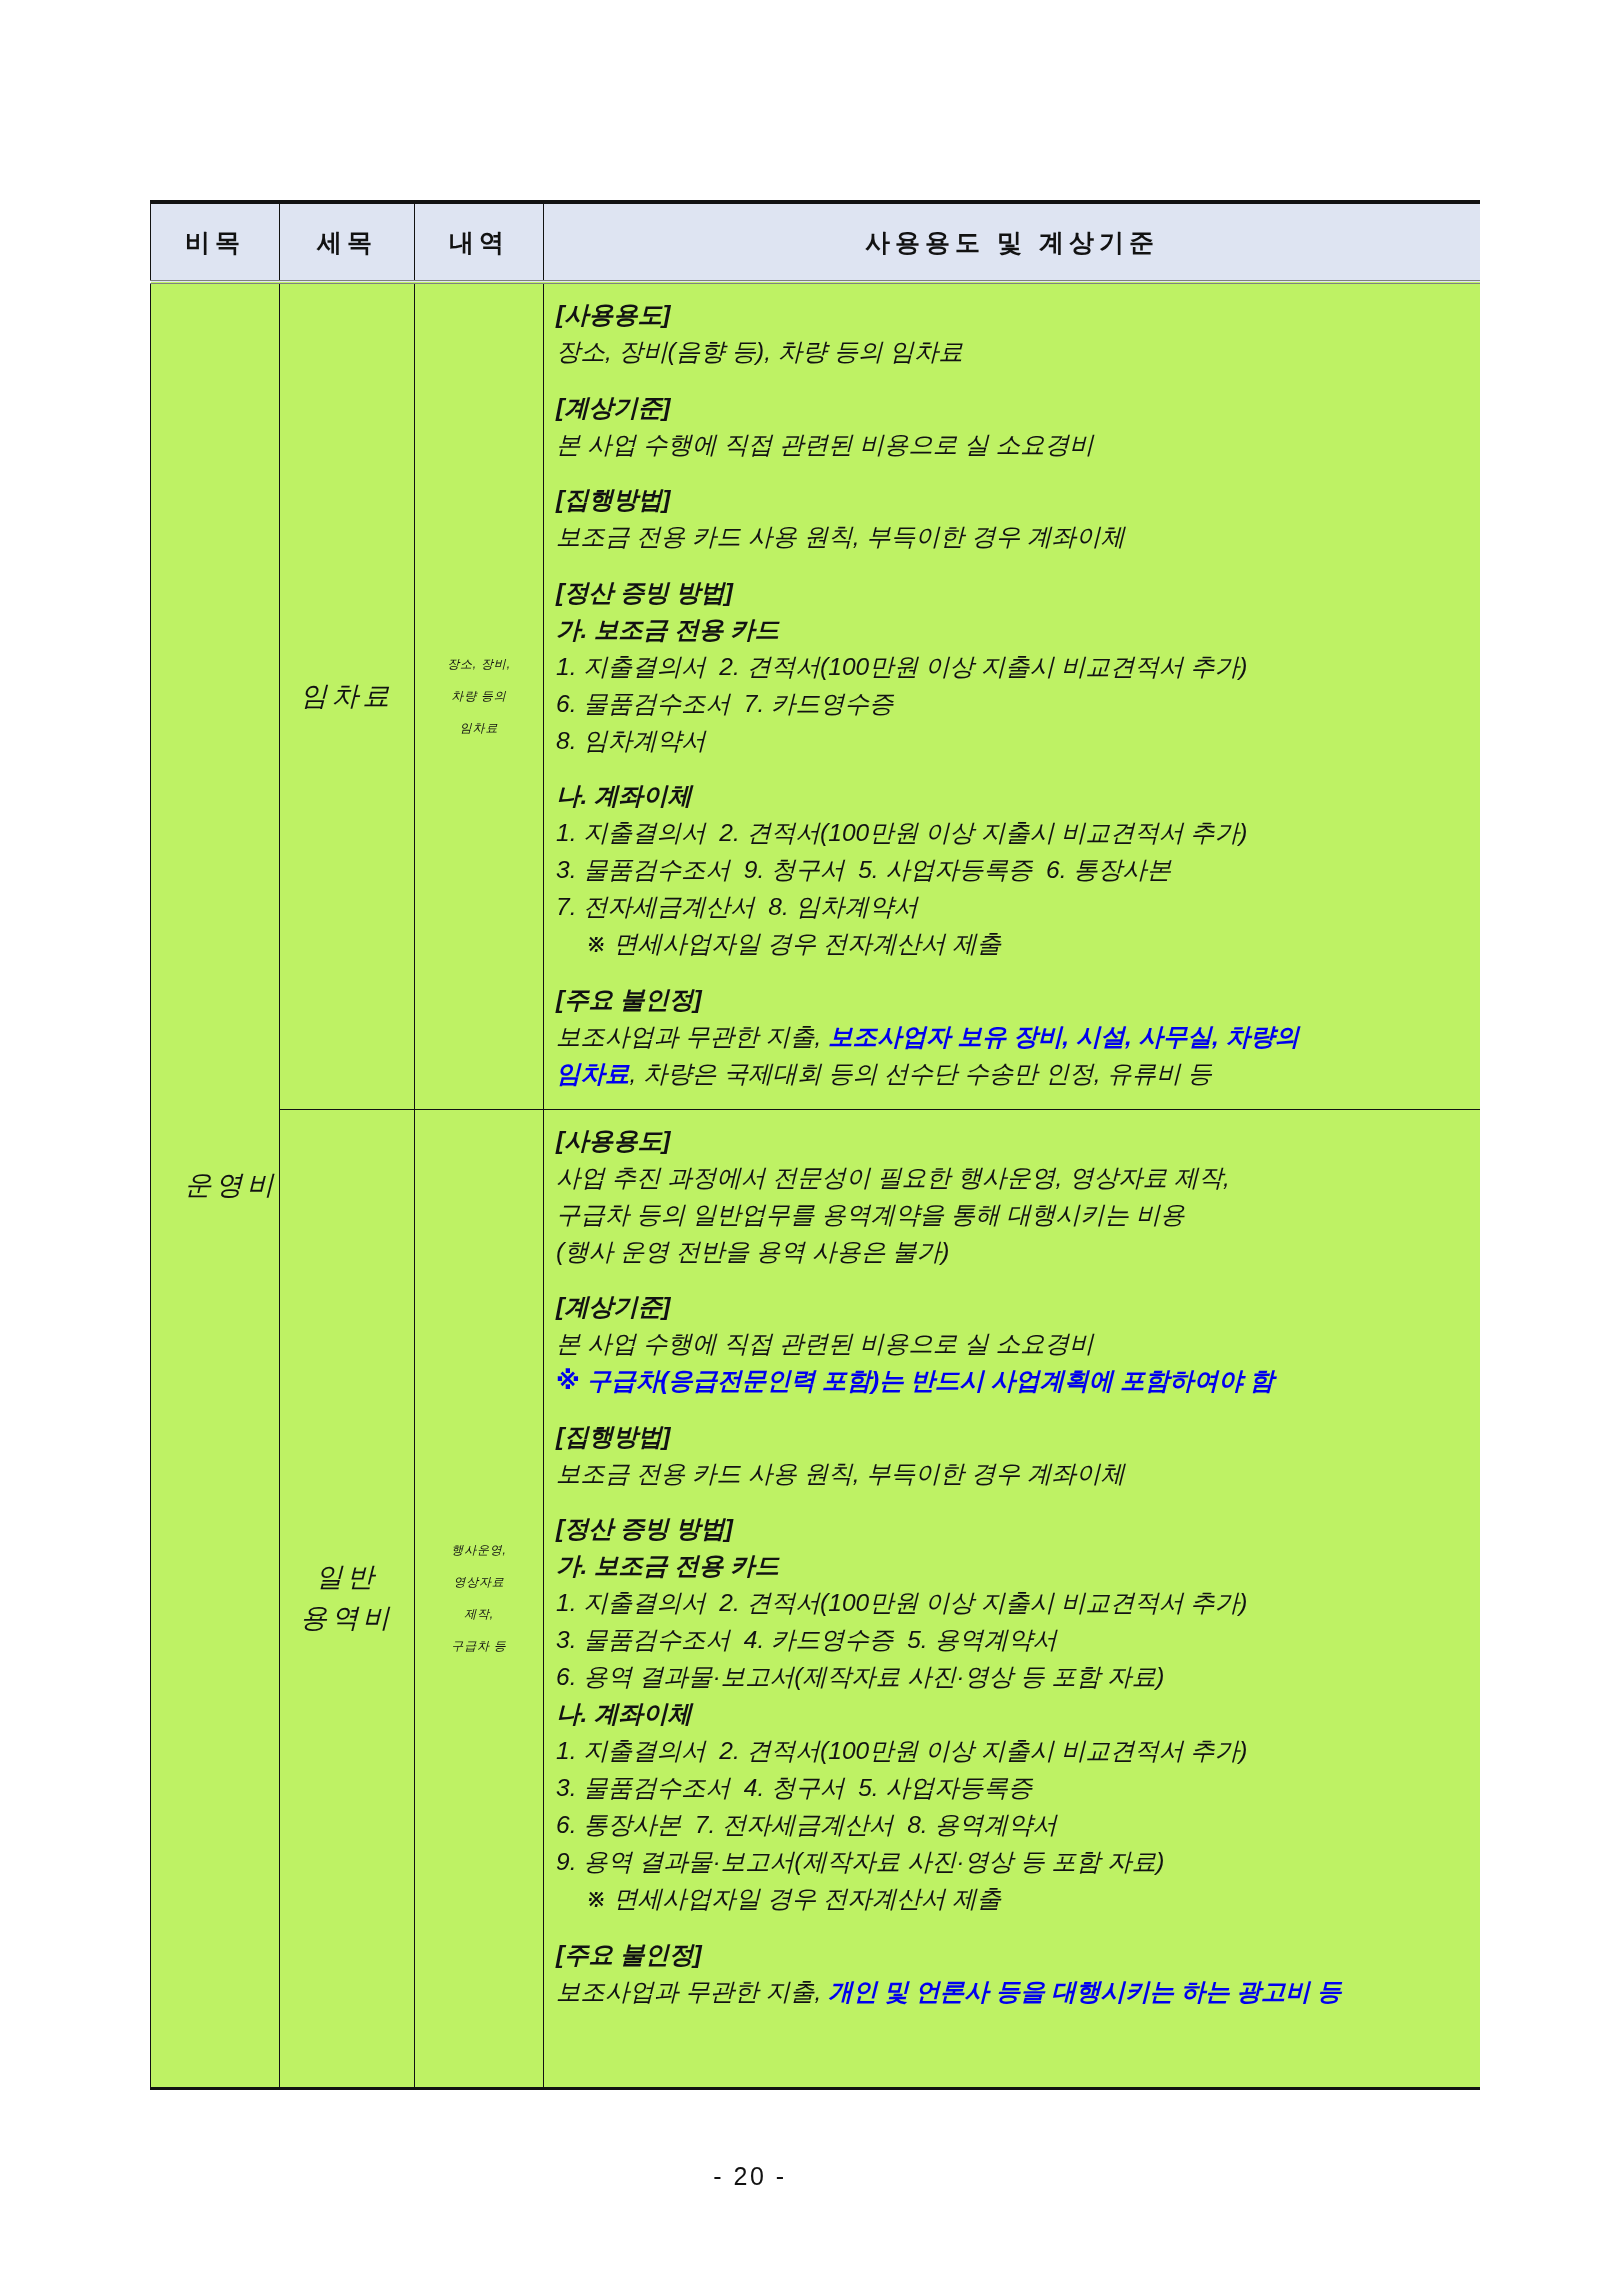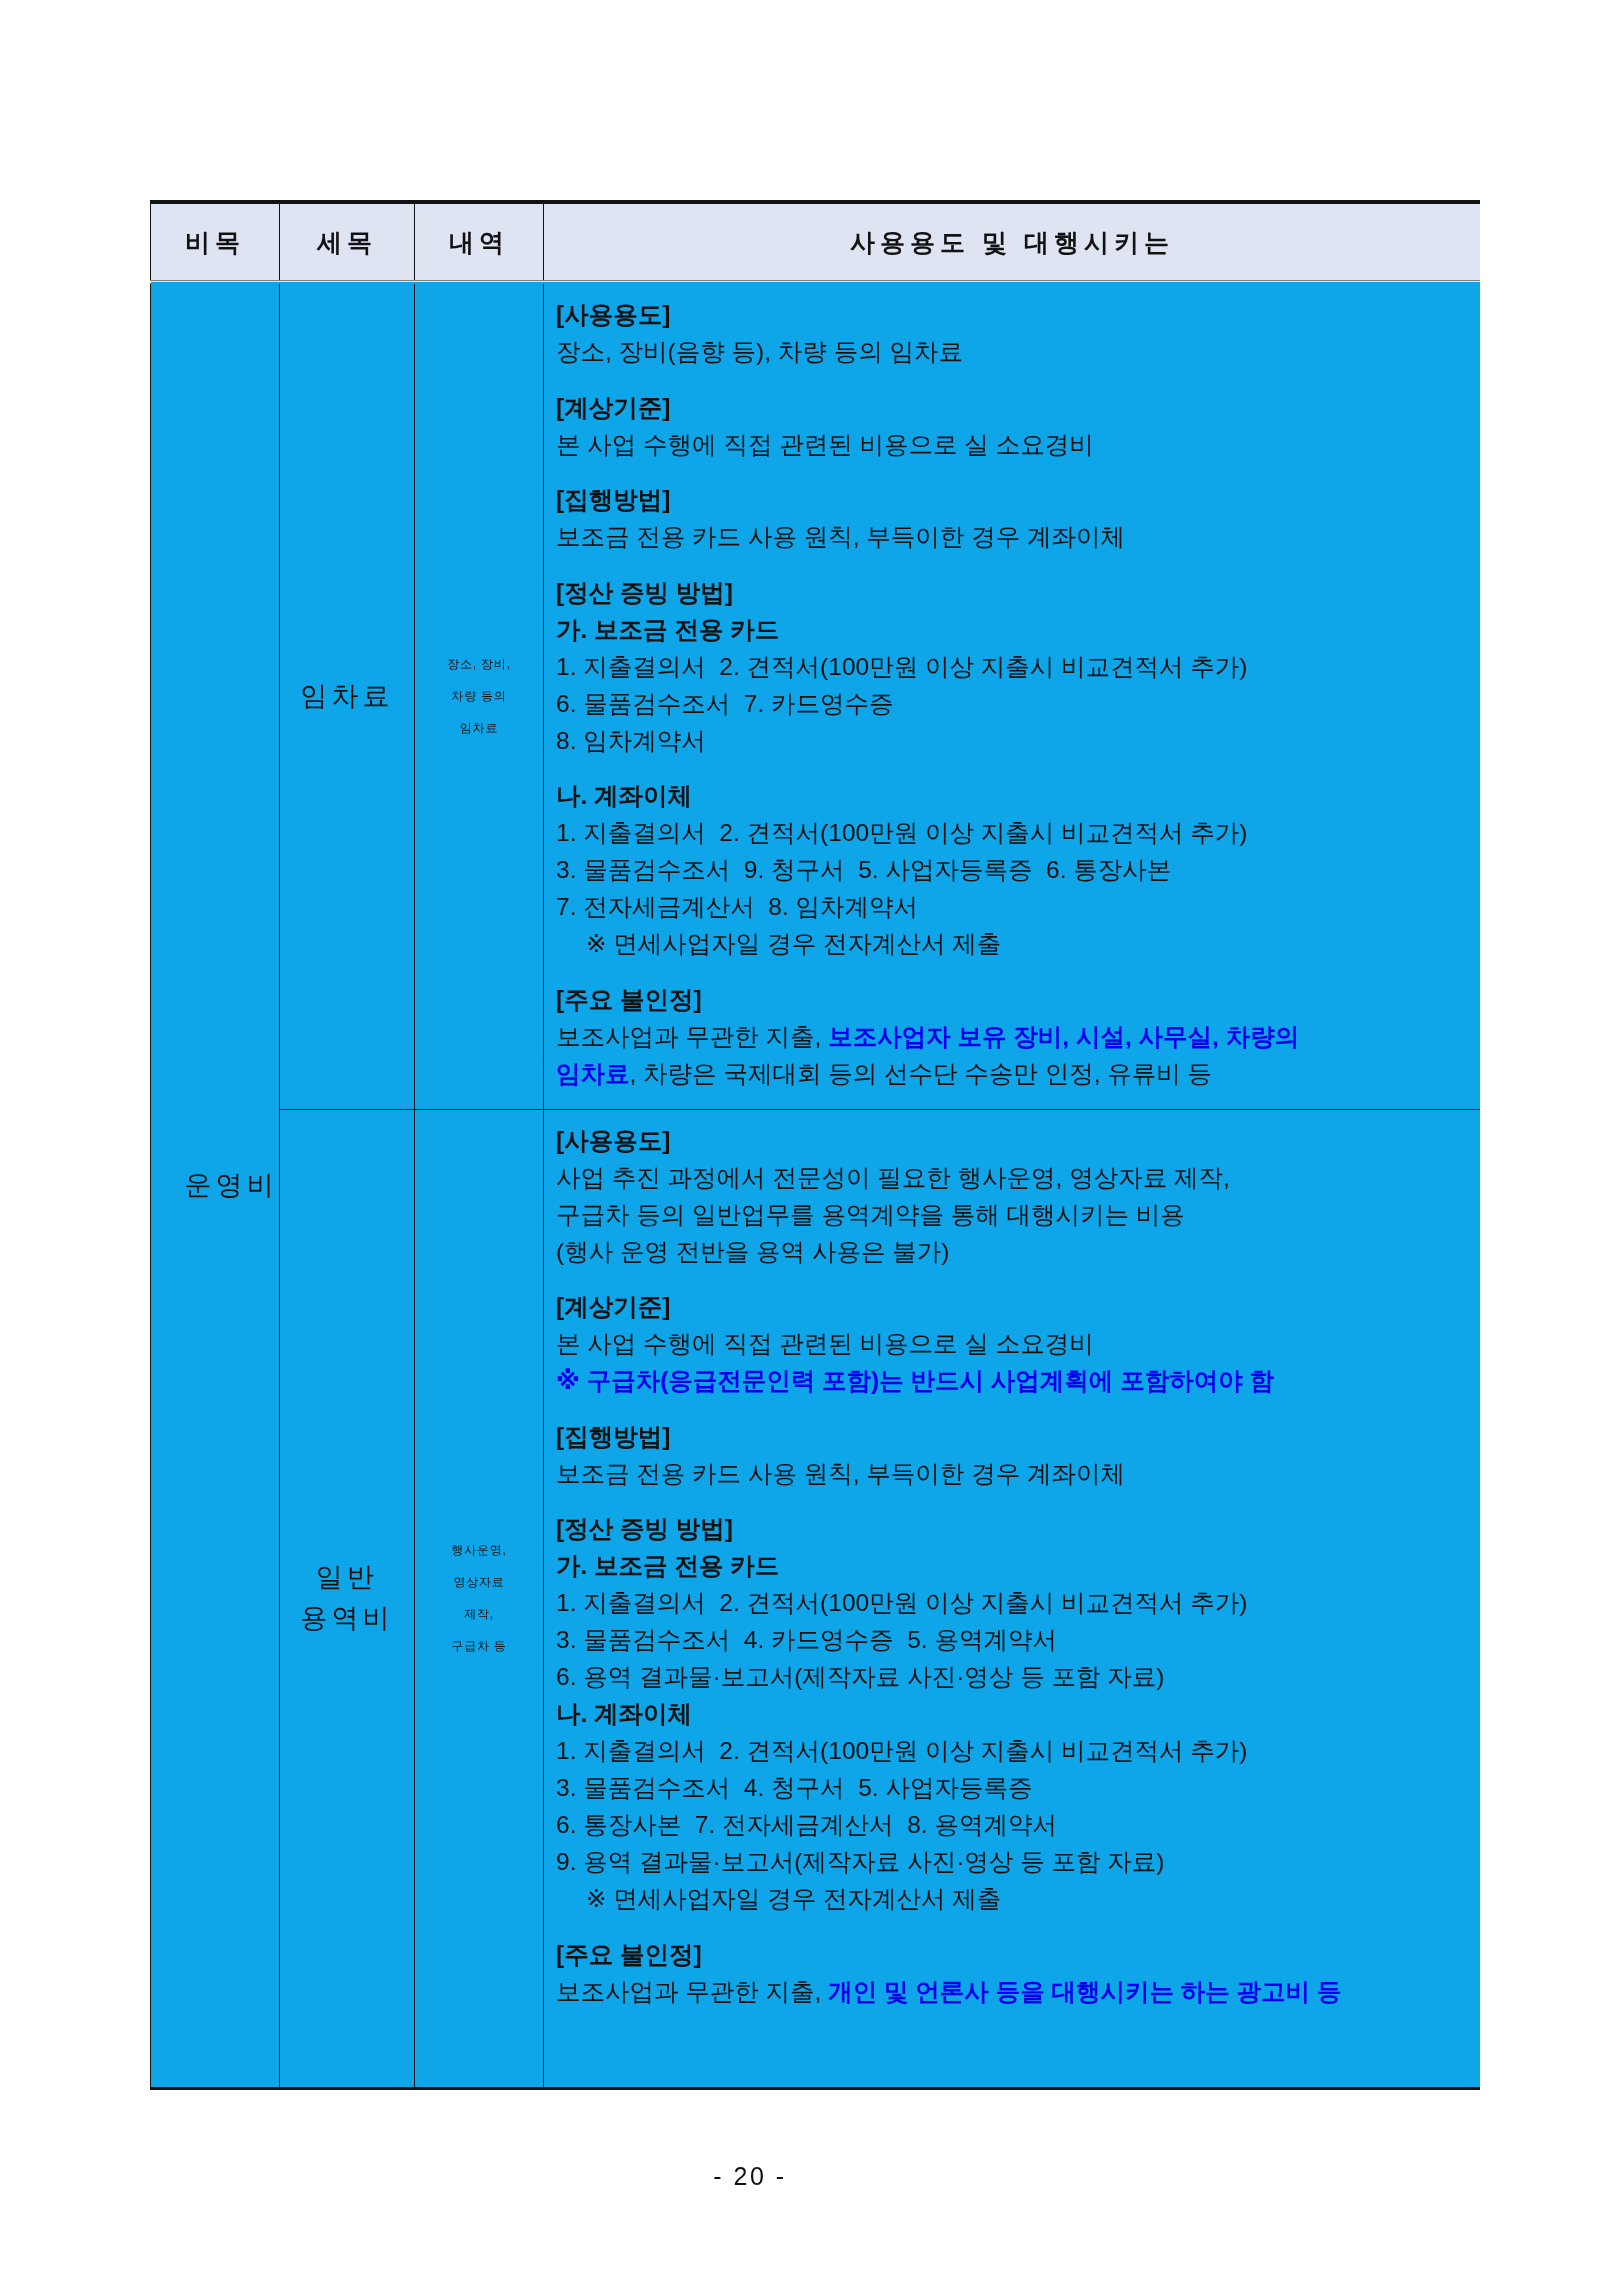--- a/index.html
+++ b/index.html
@@ -23,21 +23,22 @@
     background:#dee4f2;
     height:74px;
     font-size:25px;font-weight:bold;letter-spacing:5px;
     text-align:center;vertical-align:middle;
     border:1.7px solid #121212;
     border-top:none;
     border-bottom:4.2px double #808080;
   }
   .doc-table td{
     border:1.7px solid #121212;
-    background:#0ea5e9;
+    background:#bef264;
+    font-style:italic;
   }
   .doc-table th.no-right,.doc-table td.no-right{border-right:none;}
   td.cell-bimok{
     text-align:right;vertical-align:middle;
     font-size:27px;letter-spacing:4.2px;
   }
   td.cell-semok{
     text-align:center;vertical-align:middle;
     font-size:27px;letter-spacing:4.2px;line-height:41px;
   }
@@ -74,21 +75,21 @@
       <col class="c-bimok">
         <col class="c-semok">
         <col class="c-naeyeok">
         <col class="c-content">
     </colgroup>
     <thead>
       <tr>
         <th>비목</th>
         <th>세목</th>
         <th>내역</th>
-        <th class="no-right">사용용도 및 대행시키는</th>
+        <th class="no-right">사용용도 및 계상기준</th>
       </tr>
     </thead>
     <tbody>
       <tr class="row-1">
         <td class="cell-bimok" rowspan="2">운영비</td>
         <td class="cell-semok"><span>임차료</span></td>
         <td class="cell-naeyeok"><span>장소, 장비,</span><br><span>차량 등의</span><br><span>임차료</span></td>
         <td class="cell-content no-right">
             <div class="block">
               <div class="line"><span class="seg h">[사용용도]</span></div>

